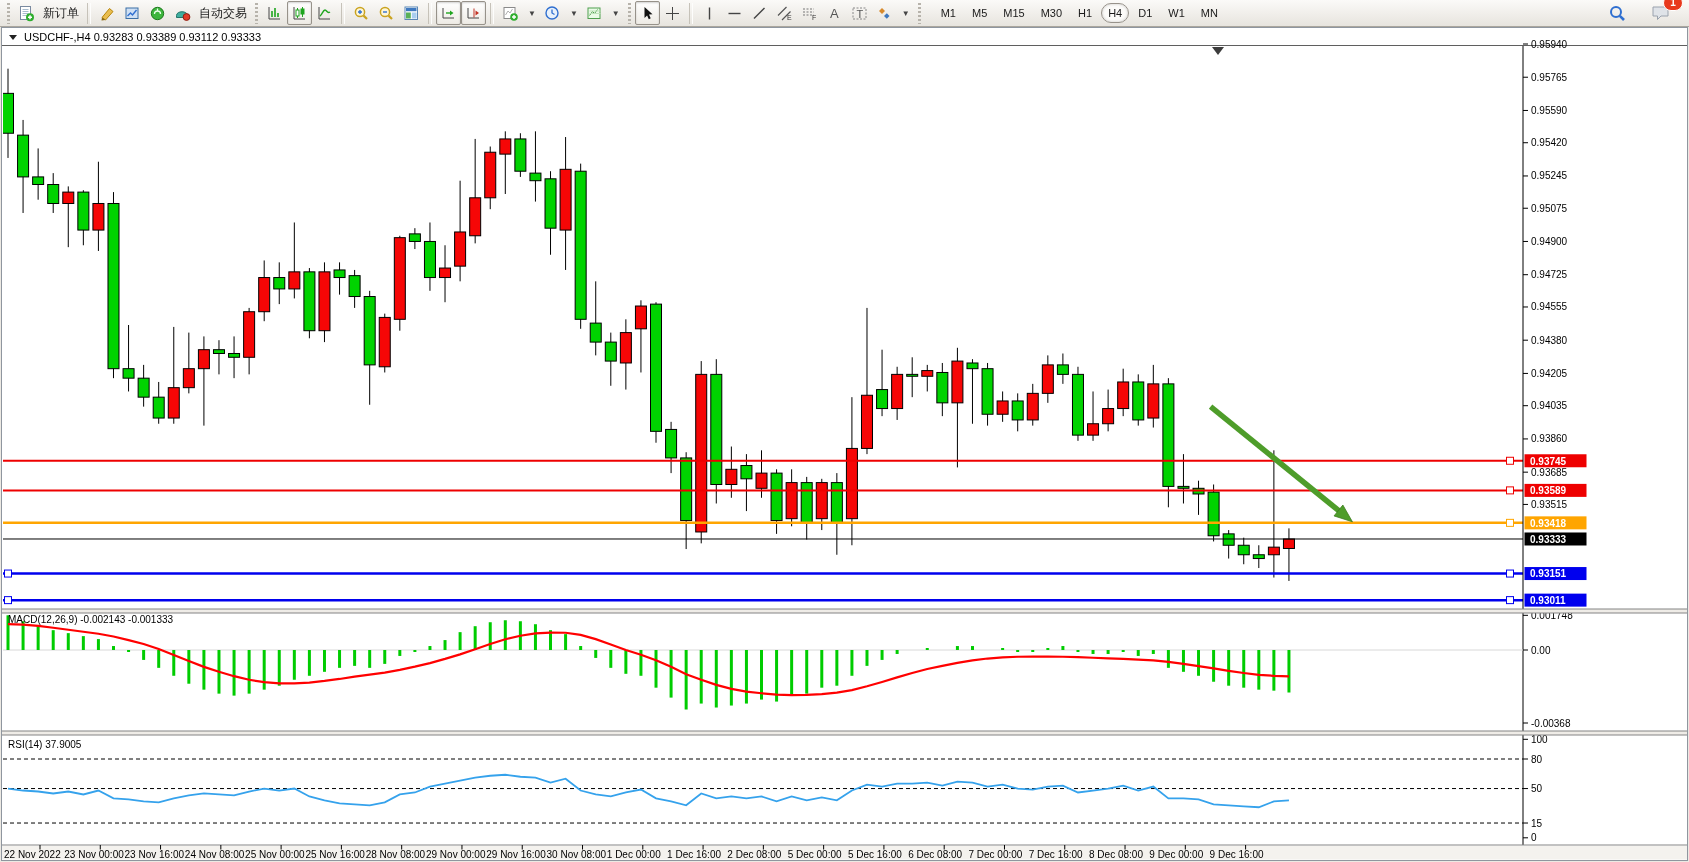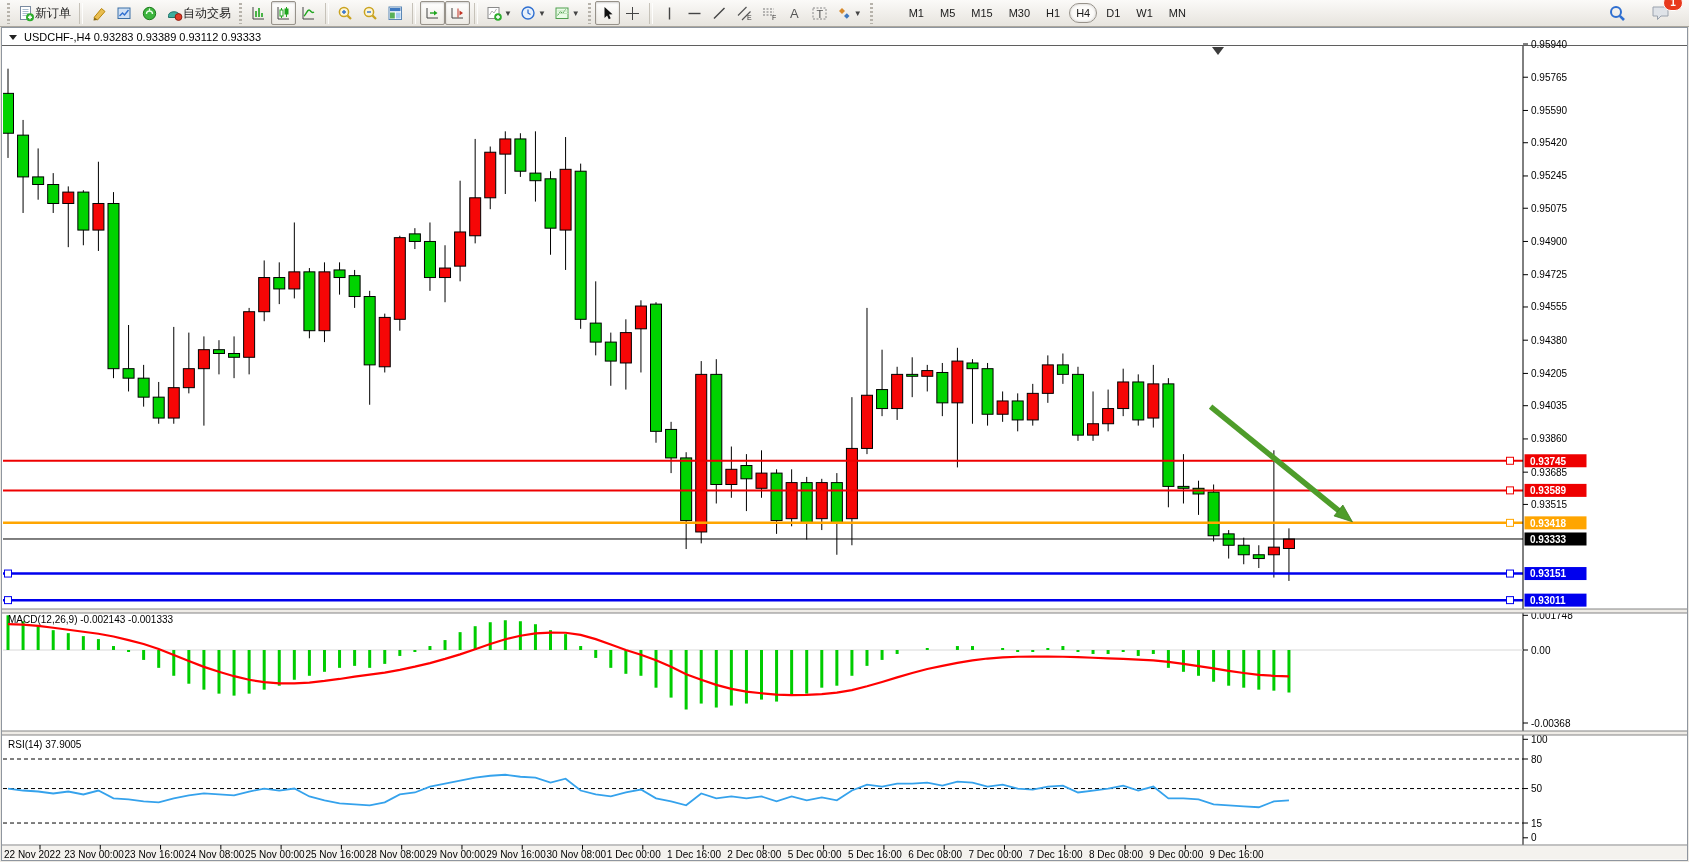--- a/index.html
+++ b/index.html
@@ -3,33 +3,33 @@
 <meta charset="utf-8">
 <style>
   html,body{margin:0;padding:0;overflow:hidden;background:#ece9e3;
     font-family:"Liberation Sans",sans-serif;}
   #app{position:relative;width:1689px;height:862px;background:#ece9e3;}
   
   #toolbar{position:absolute;left:0;top:0;width:1689px;height:27px;z-index:5;
     display:flex;align-items:center;padding-left:3px;box-sizing:border-box;
     background:linear-gradient(#fbfaf8,#e7e4de);border-bottom:1px solid #aaa69d;}
   .tb{background:transparent;border:1px solid transparent;height:24px;min-width:25px;
-    display:flex;align-items:center;justify-content:center;gap:0;padding:0 3px;
+    display:flex;align-items:center;justify-content:center;gap:8px;padding:0 3px;
     font:12px "Liberation Sans",sans-serif;color:#222;cursor:default;}
   .tb svg{display:block}
   .tb.pressed{border:1px solid #97928a;background:linear-gradient(#ffffff,#eeebe5);
     box-shadow:inset 0 1px 2px rgba(0,0,0,.18);border-radius:2px;}
   .caret{font-size:8px;color:#444;margin-left:1px}
   .sep{width:2px;height:21px;border-left:1px solid #c6c2b9;border-right:1px solid #fdfdfc;margin:0 4px}
   .grip{width:3px;height:21px;margin:0 4px;
     background:repeating-linear-gradient(180deg,#b7b3ab 0 2px,transparent 2px 4px);}
   .tf{font:11px "Liberation Sans",sans-serif;padding:3px 6px;margin:0 1px;color:#1a1a1a;
     border:1px solid transparent;background:transparent;cursor:default;}
   .tf.active{border-color:#97928a;background:#fcfbf9;box-shadow:inset 0 0 3px rgba(0,0,0,.2);border-radius:10px;}
-  #tf-group{display:flex;align-items:center;margin-left:24px;}
+  #tf-group{display:flex;align-items:center;margin-left:8px;}
   #toolbar-right{margin-left:auto;margin-right:14px;display:flex;align-items:center;gap:16px;}
   .badge{position:absolute;top:-6px;right:-8px;min-width:14px;height:14px;border-radius:8px;
     background:#e8391d;color:#fff;font:bold 10px/14px "Liberation Sans",sans-serif;
     text-align:center;padding:0 2px;border:1px solid #fff;}
   .chat-wrap{position:relative;}
   
   #chart-svg{position:absolute;left:0;top:27px;z-index:1;}
   text{font-family:"Liberation Sans",sans-serif;}
 </style>
 </head>

